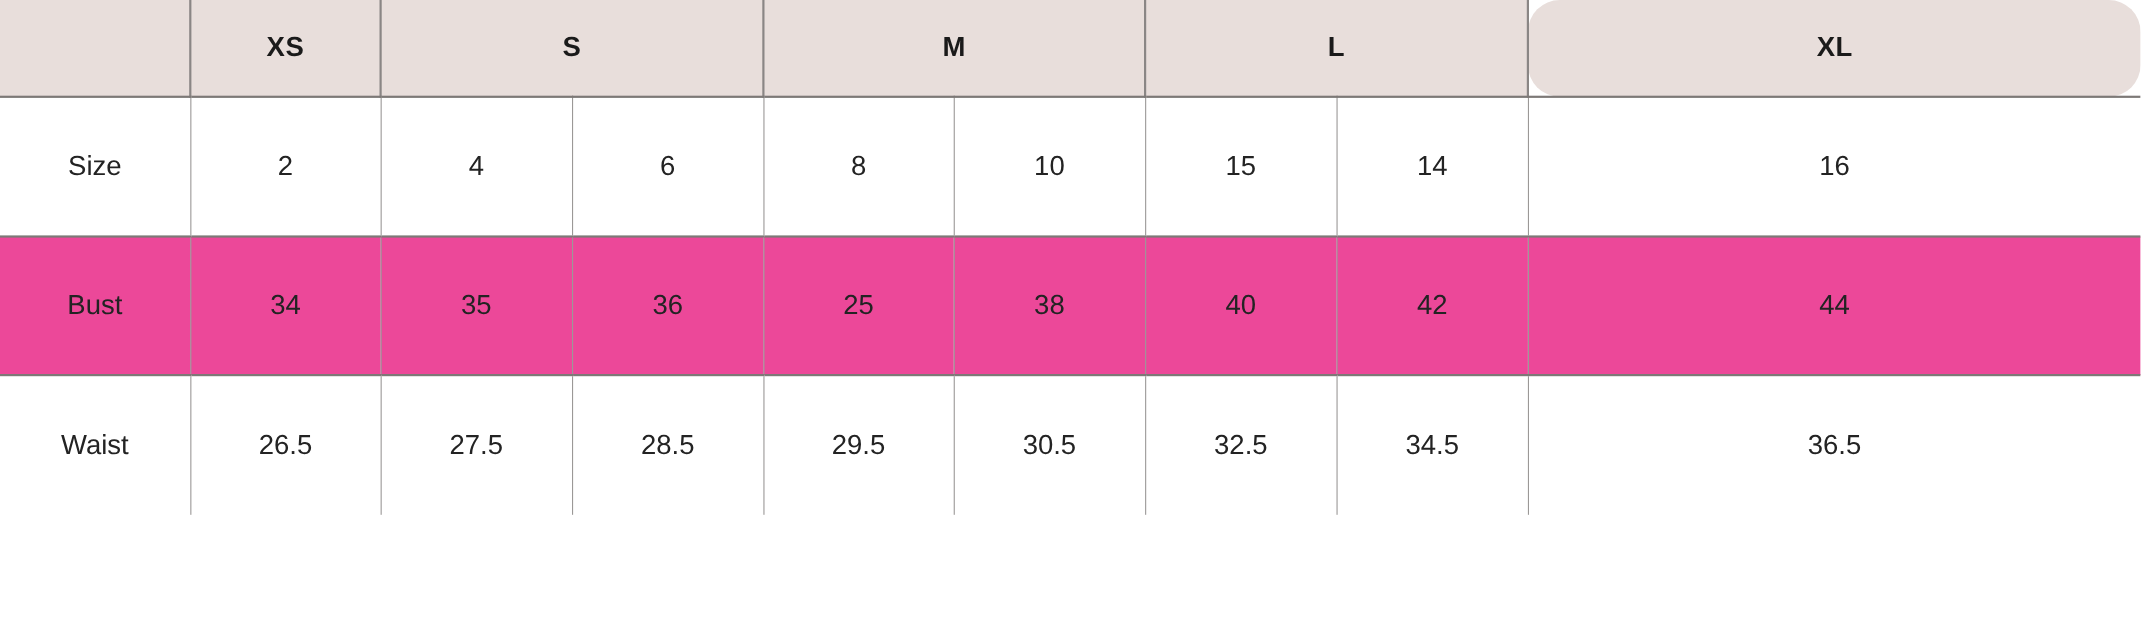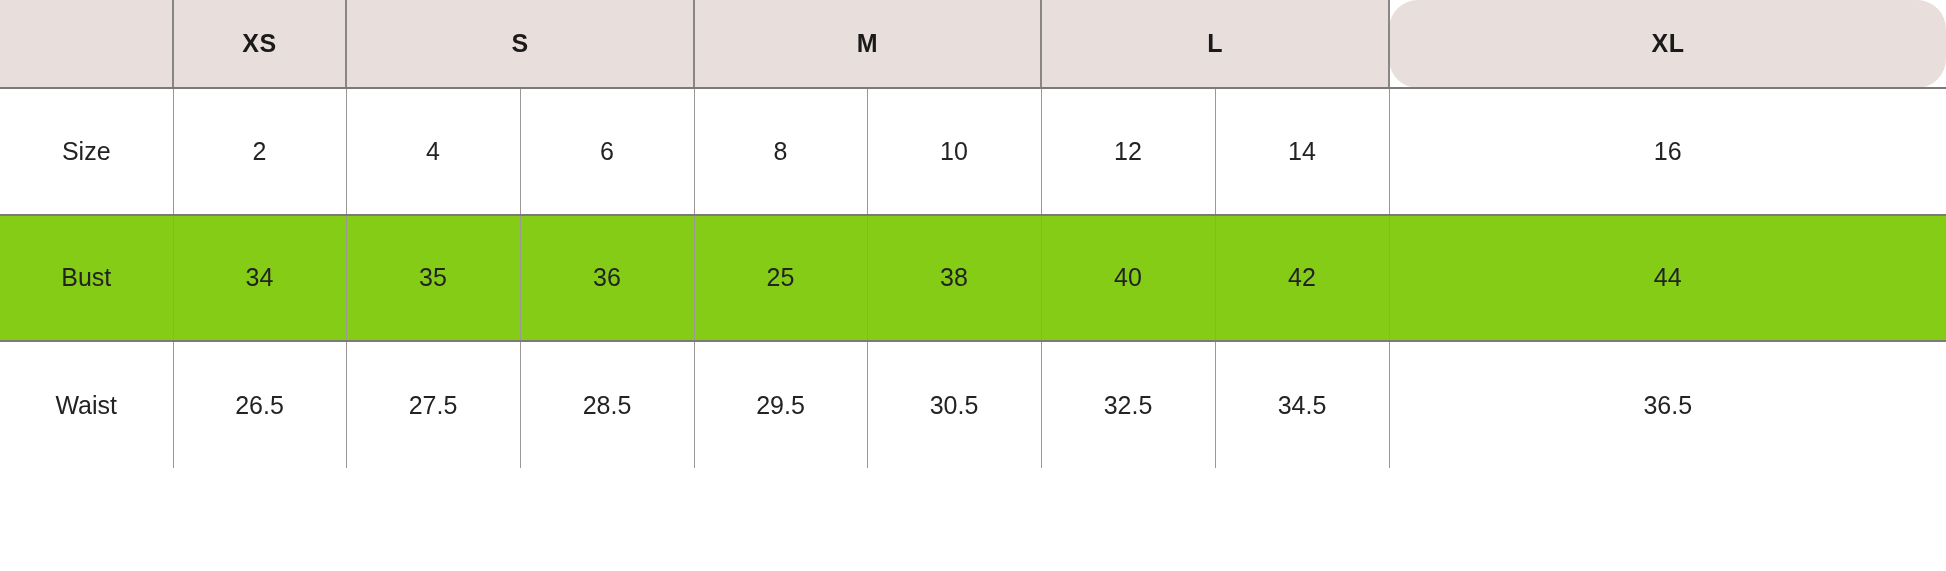--- a/index.html
+++ b/index.html
@@ -49,21 +49,21 @@
 
   
   #size-chart-table tbody tr {
     height: 92px;
     margin-top: 27px;
   }
   #size-chart-table tbody tr.row-odd td {
     background: #ffffff;
   }
   #size-chart-table tbody tr.row-even td {
-    background: #84cc16;
+    background: #ec4899;
   }
   #size-chart-table tbody td {
     color: #232323;
     font-size: 25px;
     font-weight: 400;
     text-align: center;
     vertical-align: middle;
     border-right: 1px solid #9b9897;
     border-bottom: 2px solid #7d7977;
     padding: 0;
@@ -106,21 +106,21 @@
   </thead>
 
   <tbody>
     <tr class="row-odd">
       <td class="row-label">Size</td>
       <td>2</td>
       <td>4</td>
       <td>6</td>
       <td>8</td>
       <td>10</td>
-      <td>12</td>
+      <td>15</td>
       <td>14</td>
       <td>16</td>
     </tr>
     <tr class="row-even">
       <td class="row-label">Bust</td>
       <td>34</td>
       <td>35</td>
       <td>36</td>
       <td>25</td>
       <td>38</td>

